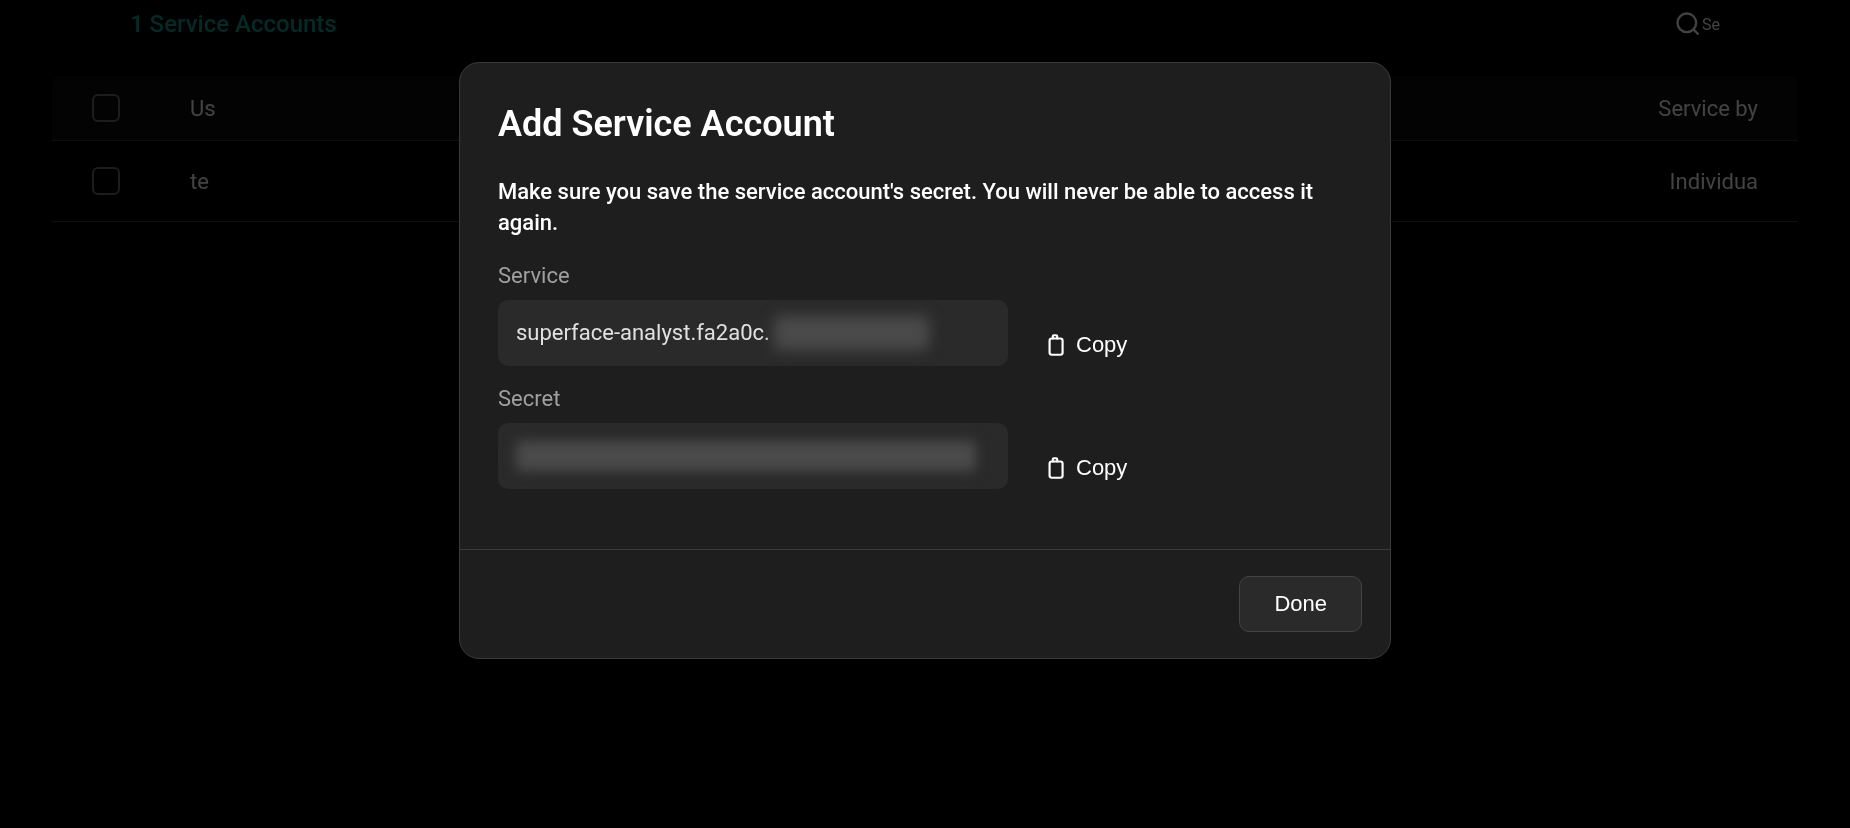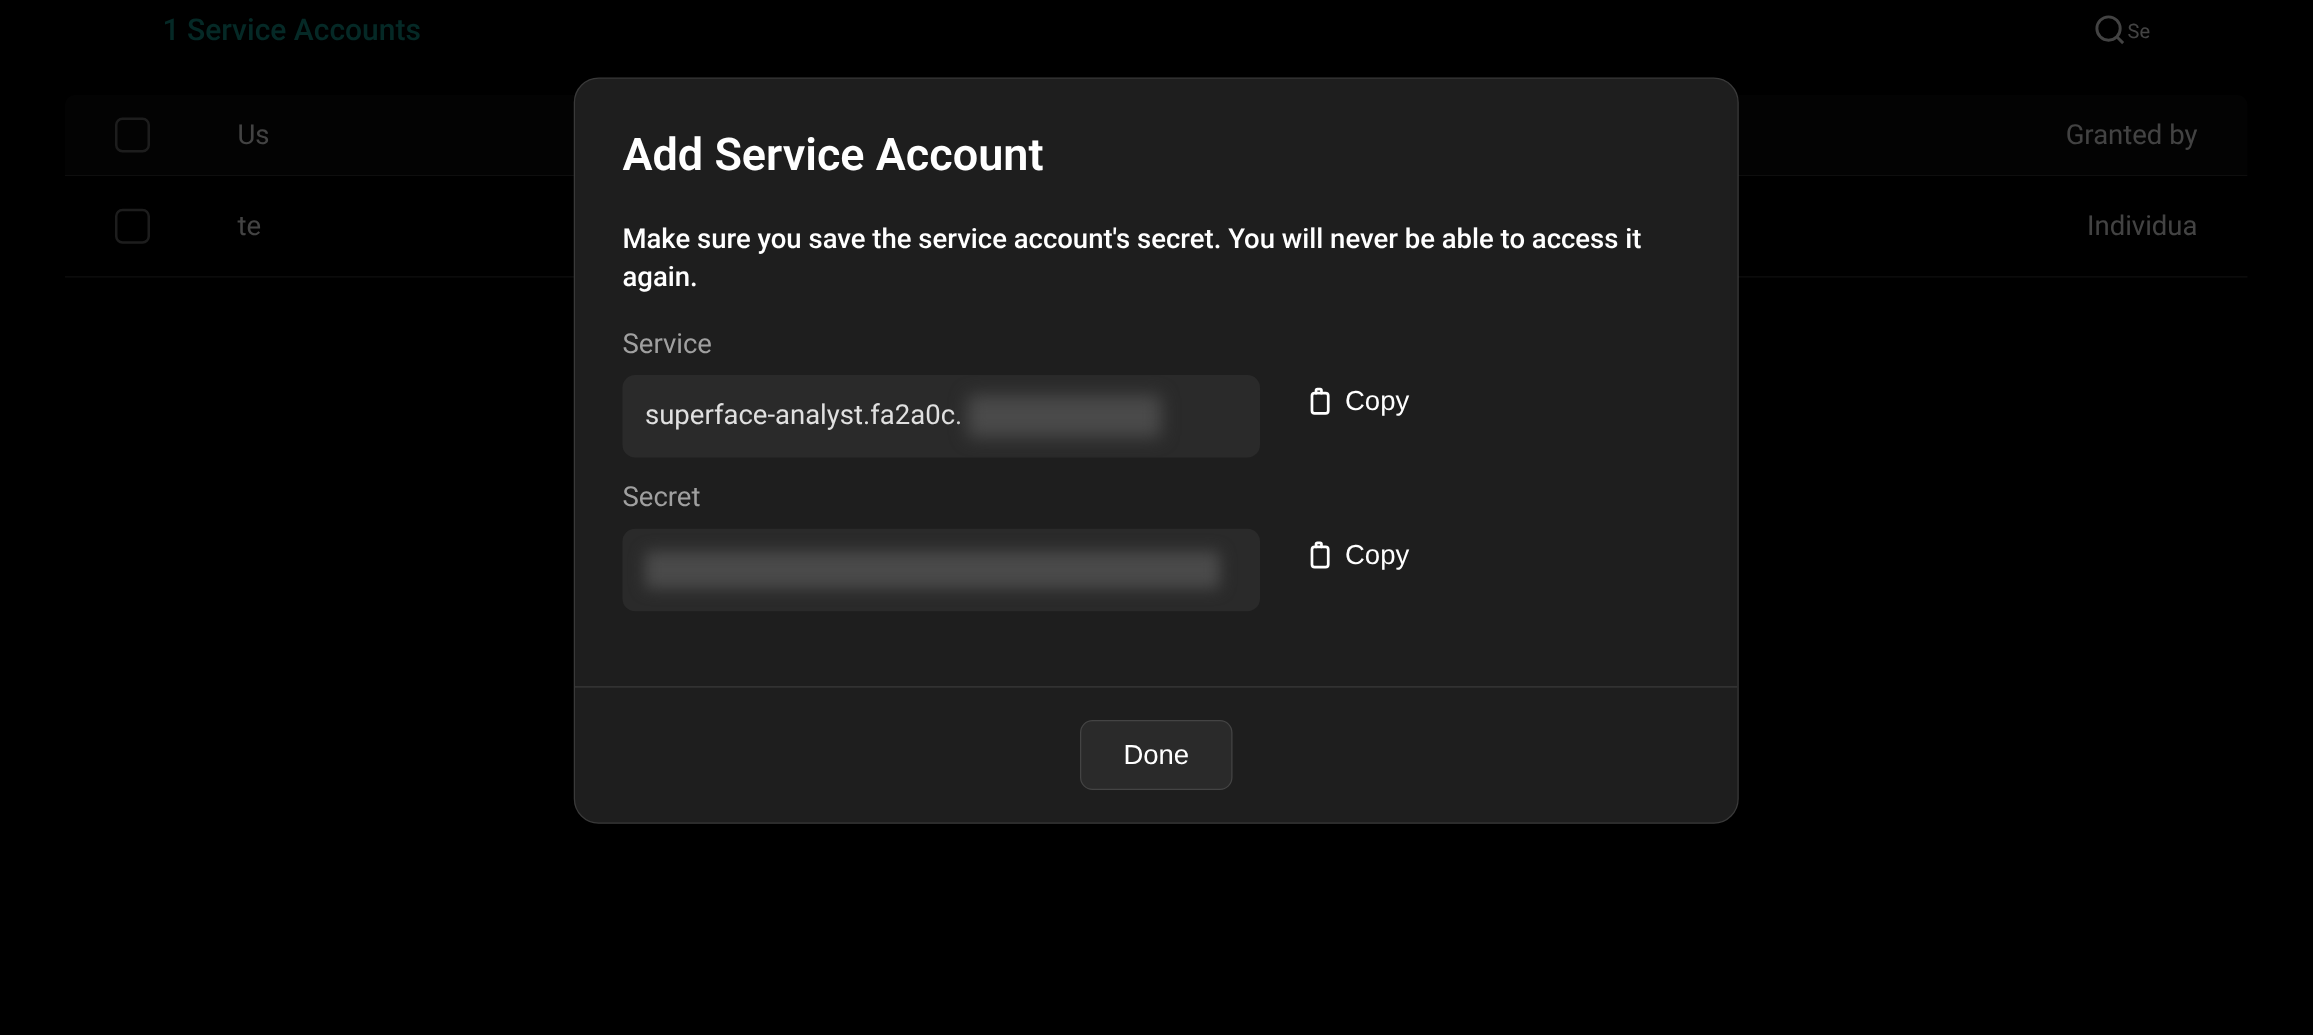--- a/index.html
+++ b/index.html
@@ -136,21 +136,21 @@
     
     .field-label {
       font-size: 22px;
       color: #a0a0a0;
       margin-bottom: 12px;
       display: block;
     }
     
     .field-row {
       display: flex;
-      align-items: flex-start;
+      align-items: flex-end;
       gap: 30px;
     }
     
     .field-value {
       background: #2a2a2a;
       border-radius: 10px;
       padding: 18px 18px;
       font-size: 22px;
       color: #e0e0e0;
       width: 510px;
@@ -204,23 +204,23 @@
       padding: 8px 4px;
     }
     
     .copy-button svg {
       width: 26px;
       height: 26px;
     }
     
     .modal-footer {
       border-top: 1px solid #3a3a3a;
-      padding: 26px 39px;
-      display: flex;
-      justify-content: center;
+      padding: 26px 28px;
+      display: flex;
+      justify-content: flex-end;
     }
     
     .done-button {
       background: #2a2a2a;
       border: 1px solid #444;
       color: #ffffff;
       font-size: 22px;
       font-weight: 500;
       padding: 14px 34px;
       border-radius: 10px;
@@ -244,21 +244,21 @@
         <line x1="21" y1="21" x2="16.65" y2="16.65"></line>
       </svg>
       <span>Se</span>
     </div>
   </div>
 
   <div class="table-area">
     <div class="table-header">
       <div class="checkbox"></div>
       <div class="col-user">Us</div>
-      <div class="col-granted">Granted by</div>
+      <div class="col-granted">Service by</div>
     </div>
     <div class="table-row">
       <div class="checkbox"></div>
       <div class="col-user">te</div>
       <div class="col-granted">Individua</div>
     </div>
   </div>
 </div>
 
 <div class="modal-overlay">

